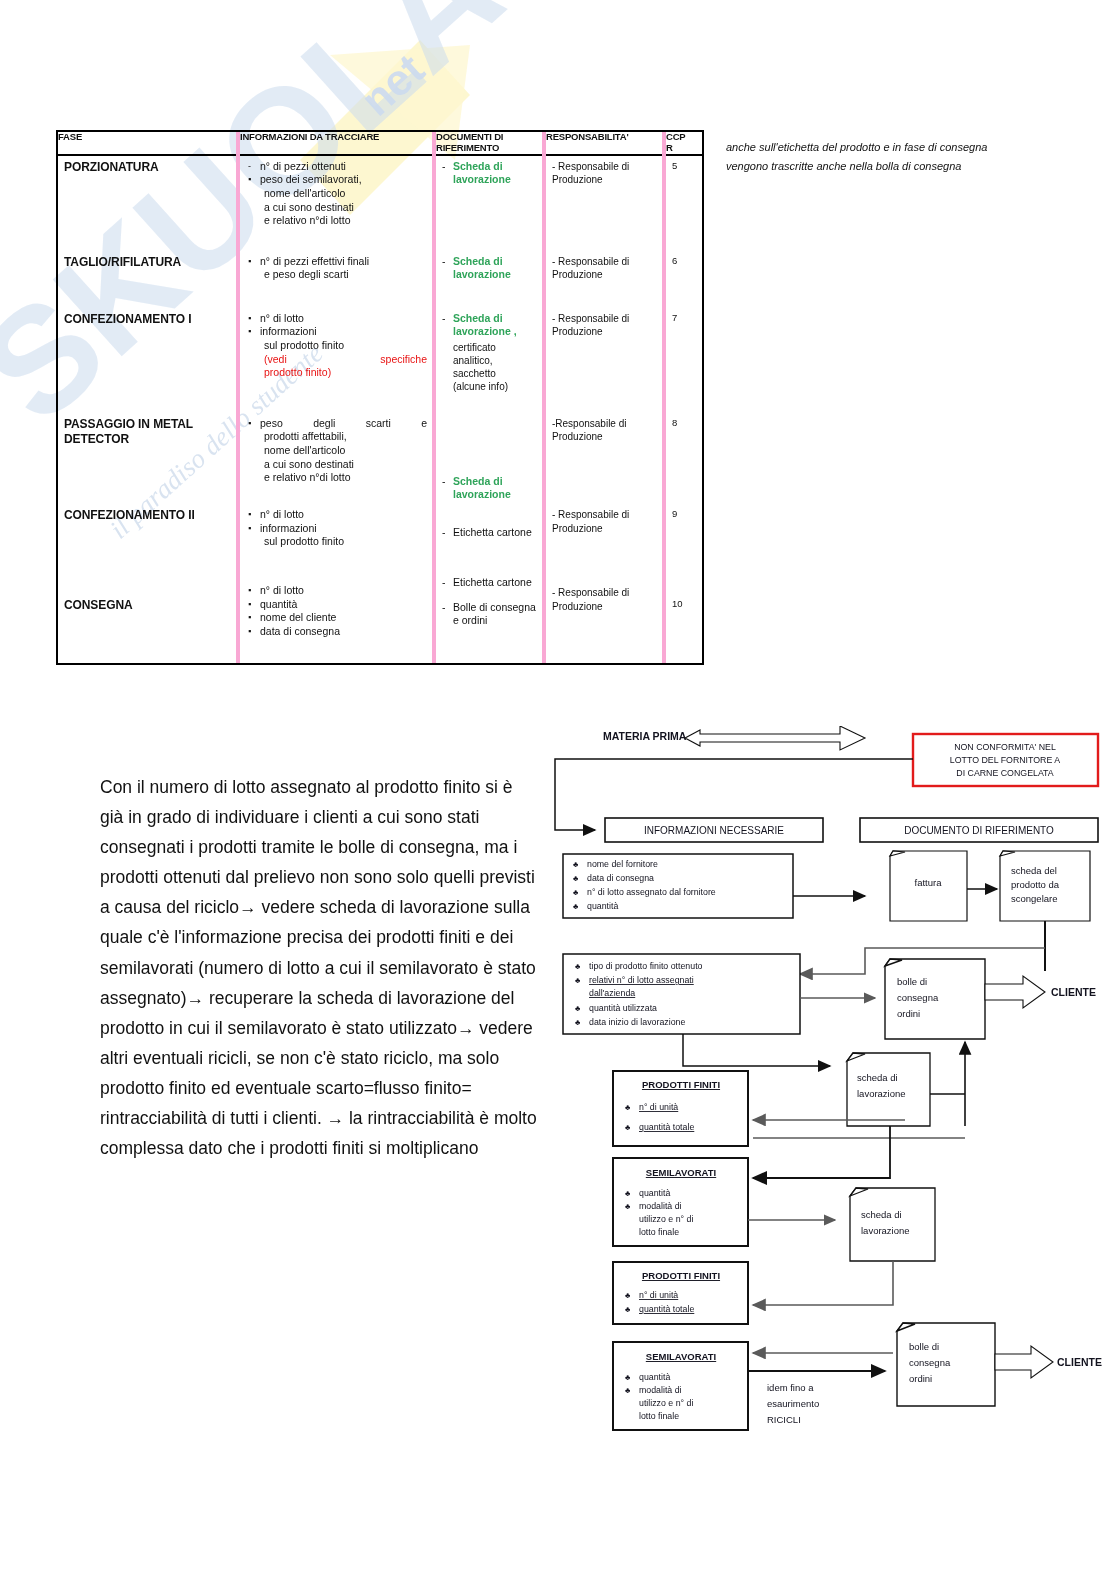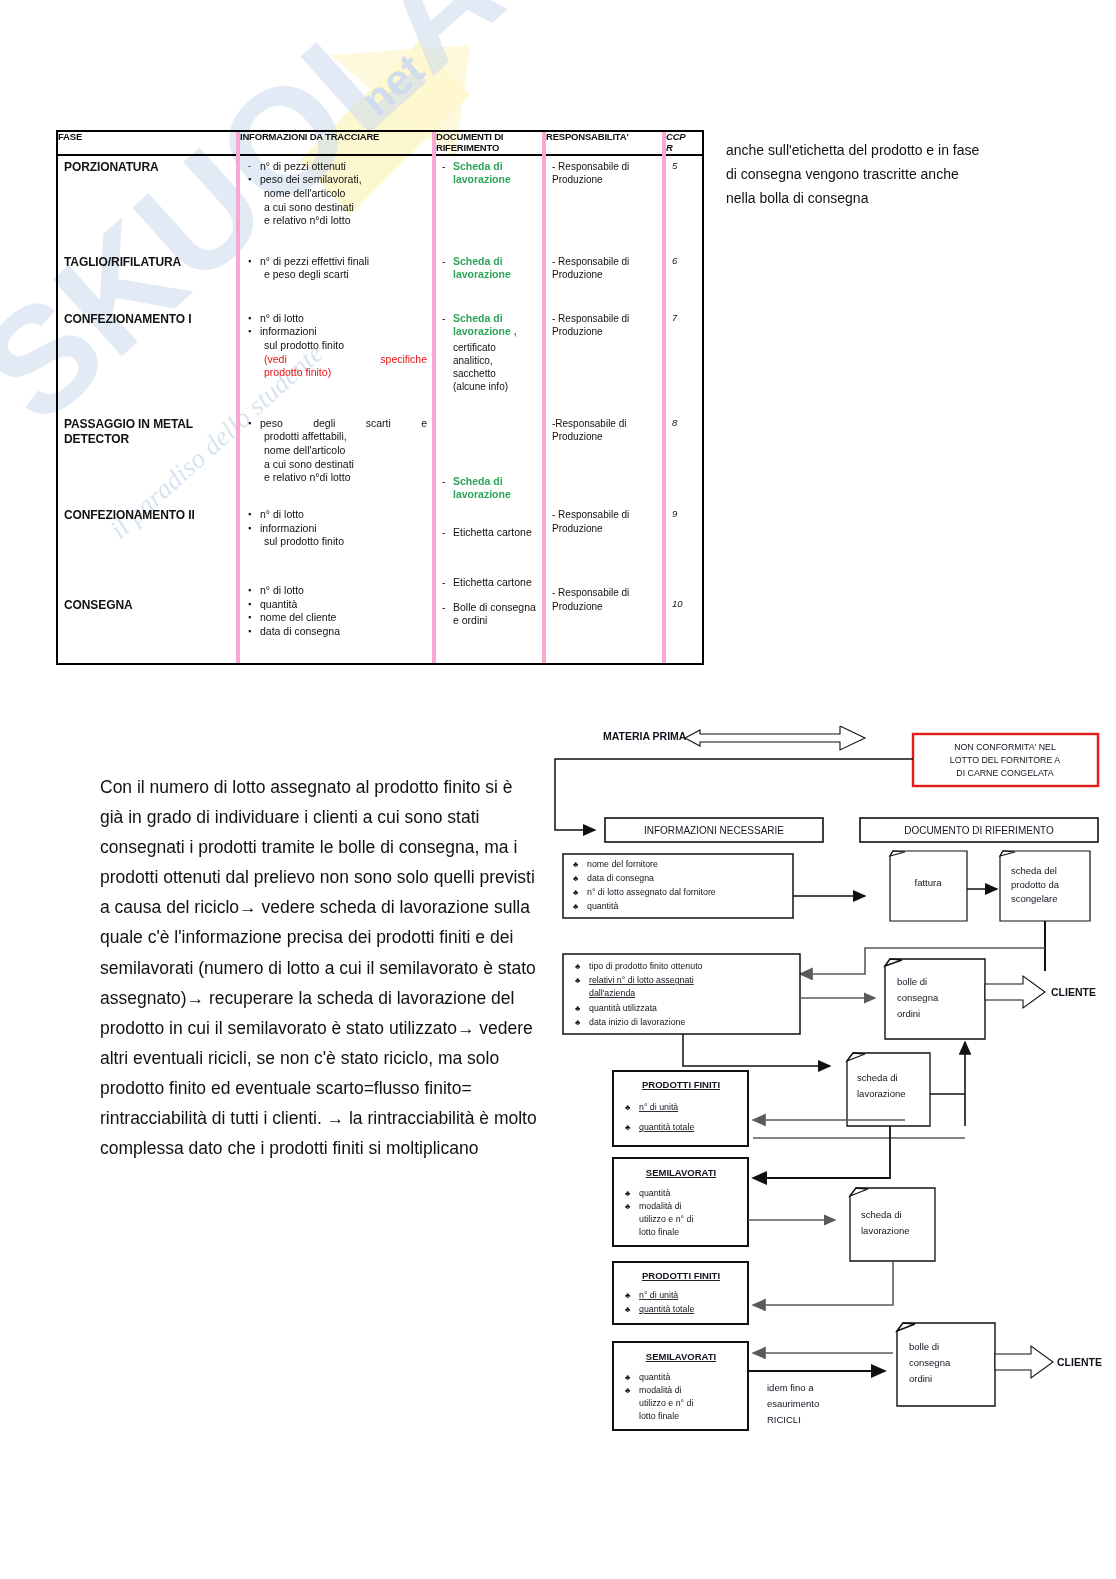--- a/index.html
+++ b/index.html
@@ -16,21 +16,21 @@
   #proc-table{
     position:absolute;left:56px;top:130px;width:648px;height:535px;
     border:2px solid #000;box-sizing:border-box;z-index:2;background:transparent;
   }
   .tbl{width:100%;height:100%;border-collapse:collapse;table-layout:fixed;}
   .tbl td,.tbl th{
     border-left:4px solid #f9a8d4;border-right:1px solid #000;
     vertical-align:top;padding:0;background:transparent;
   }
   .tbl th:first-child,.tbl td:first-child{border-left:none;}
-  .tbl th:last-child,.tbl td:last-child{border-right:none;font-style:italic;}
+  .tbl th:last-child,.tbl td:last-child{border-right:none;}
   thead th{
     border-bottom:2px solid #000;
     font-size:9.5px;font-weight:bold;letter-spacing:-0.2px;
     text-align:left;padding:6px 5px 4px 6px;color:#111;
     line-height:1.15;
   }
   .c-fase{width:180px;}
   .c-info{width:196px;}
   .c-doc{width:110px;}
   .c-resp{width:120px;}
@@ -50,21 +50,21 @@
   .green{color:#2fa45a;font-weight:bold;}
   .just{text-align:justify;text-align-last:justify;}
   .dash-item{position:relative;padding-left:11px;font-size:10.5px;line-height:1.3;margin-bottom:2px;}
   .dash-item .dash{position:absolute;left:0;top:0;}
   .ccp-num{font-size:9.5px;padding-top:4px;text-align:left;padding-left:6px;color:#111;}
   .resp-line{font-size:10px;line-height:1.35;}
 
   
   #side-note{
     position:absolute;left:726px;top:138px;width:262px;
-    font-size:14px;line-height:1.72;color:#111;z-index:2;
+    font-size:11px;line-height:1.72;color:#111;z-index:2;font-style:italic;
   }
 
   
   #body-para{
     position:absolute;left:100px;top:772px;width:438px;
     font-size:17.5px;line-height:1.72;color:#111;z-index:2;
   }
 
   
   #diagram{position:absolute;left:545px;top:726px;width:560px;height:730px;z-index:2;}

